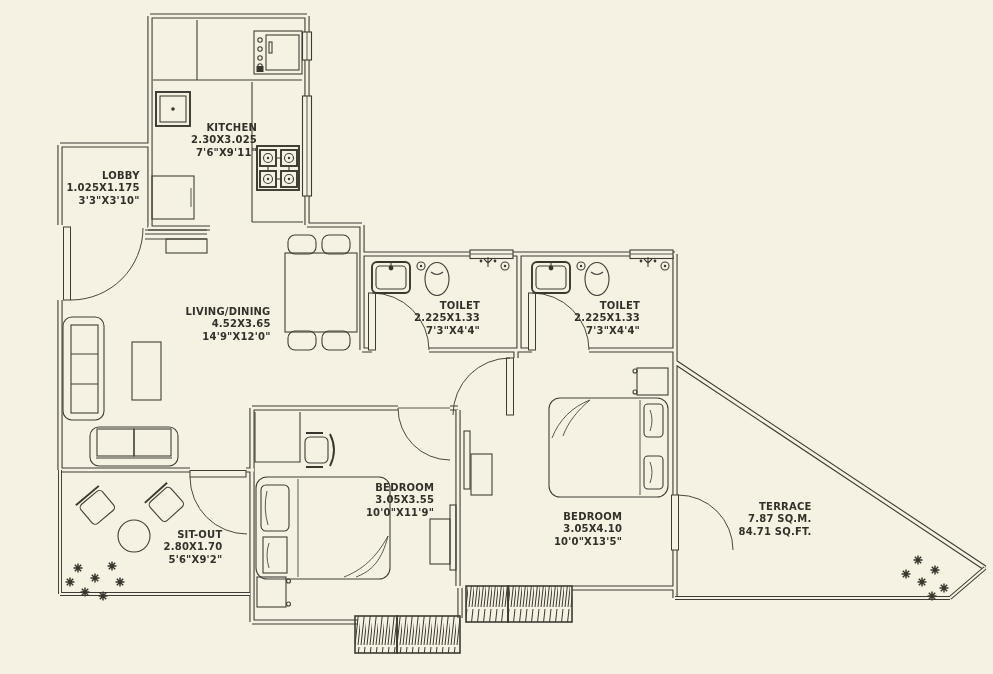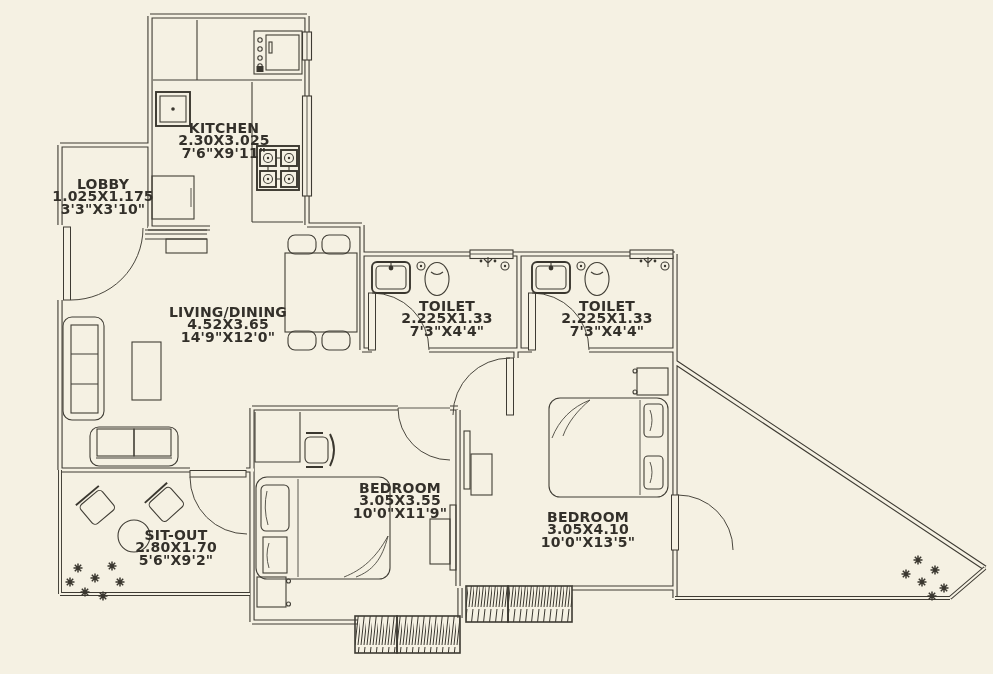--- a/index.html
+++ b/index.html
@@ -1,20 +1,20 @@
 <!DOCTYPE html>
 <html><head>
 <meta charset="utf-8">
 <style>
   html,body{margin:0;padding:0;background:#f5f1e3;}
   .stage{position:relative;width:993px;height:674px;background:#f5f1e3;overflow:hidden;
          font-family:"DejaVu Sans",sans-serif;}
   .stage svg{position:absolute;left:0;top:0;}
-  .label{position:absolute;transform:translateX(-50%);text-align:center;
-         font-size:14px;line-height:12.4px;font-weight:700;letter-spacing:.2px;
+  .label{position:absolute;transform:translateX(-50%);text-align:right;
+         font-size:10px;line-height:12.4px;font-weight:700;letter-spacing:.2px;
          color:#33302a;white-space:nowrap;}
   .label span{display:block;}
   .wO{stroke:#3e3b33;stroke-width:5.2;fill:none;}
   .wI{stroke:#f5f1e3;stroke-width:3;fill:none;}
   .rO{stroke:#3e3b33;stroke-width:4;fill:none;}
   .rI{stroke:#f5f1e3;stroke-width:2.1;fill:none;}
   .fur{stroke:#413e36;stroke-width:1.1;fill:none;}
   .furB{stroke:#3a372f;stroke-width:1.9;fill:none;}
   .thin{stroke:#4a473e;stroke-width:.9;fill:none;}
   .arc{stroke:#4a473e;stroke-width:1;fill:none;}
@@ -291,21 +291,21 @@
           <path class="spk" d="M0 -4.5 V4.5 M-4.5 0 H4.5 M-3.2 -3.2 L3.2 3.2 M-3.2 3.2 L3.2 -3.2"></path>
         </g>
   </g>
 </svg>
 
 <div class="label" style="left:224px;top:122px">
   <span>KITCHEN</span>
   <span>2.30X3.025</span>
   <span>7'6"X9'11"</span>
 </div>
-<div class="label" style="left:103px;top:178px">
+<div class="label" style="left:103px;top:170px">
   <span>LOBBY</span>
   <span>1.025X1.175</span>
   <span>3'3"X3'10"</span>
 </div>
 <div class="label" style="left:228px;top:306px">
   <span>LIVING/DINING</span>
   <span>4.52X3.65</span>
   <span>14'9"X12'0"</span>
 </div>
 <div class="label" style="left:447px;top:300px">
@@ -321,18 +321,23 @@
 <div class="label" style="left:400px;top:482px">
   <span>BEDROOM</span>
   <span>3.05X3.55</span>
   <span>10'0"X11'9"</span>
 </div>
 <div class="label" style="left:588px;top:511px">
   <span>BEDROOM</span>
   <span>3.05X4.10</span>
   <span>10'0"X13'5"</span>
 </div>
-<div class="label" style="left:176px;top:529px">
+<div class="label" style="left:775px;top:501px">
+  <span>TERRACE</span>
+  <span>7.87 SQ.M.</span>
+  <span>84.71 SQ.FT.</span>
+</div>
+<div class="label" style="left:193px;top:529px">
   <span>SIT-OUT</span>
   <span>2.80X1.70</span>
   <span>5'6"X9'2"</span>
 </div>
 </div>
 
 </body></html>

